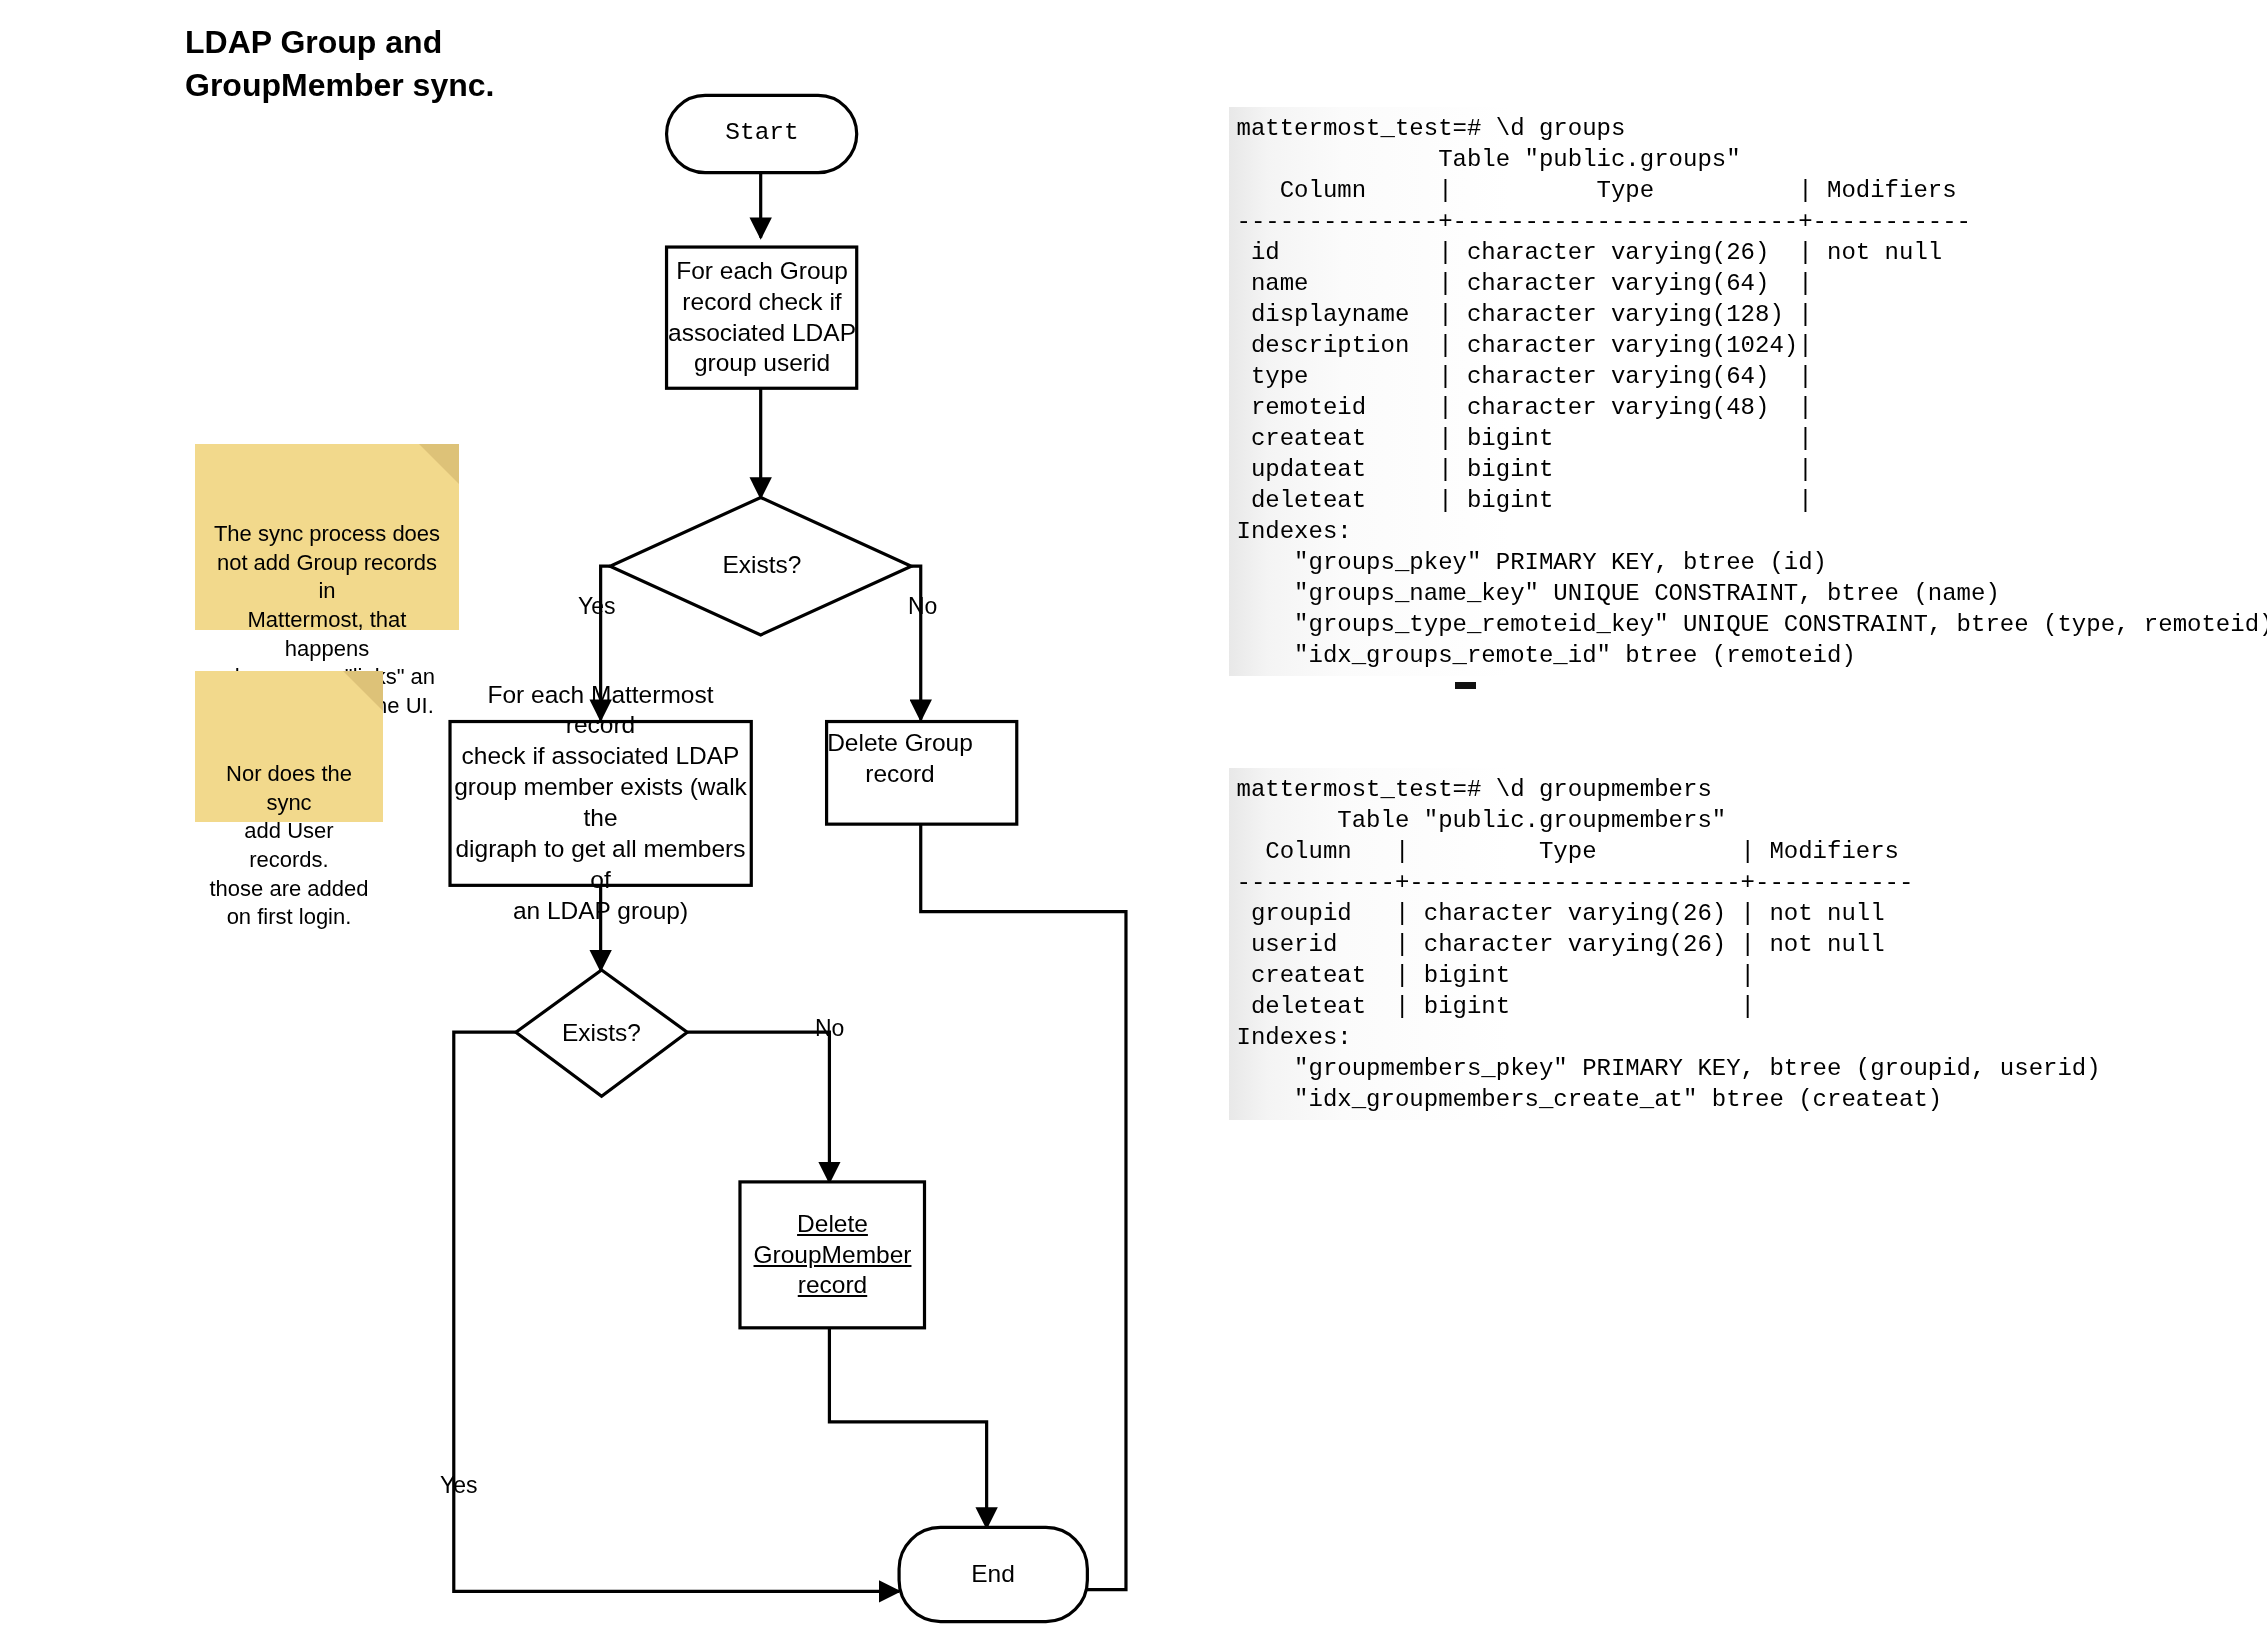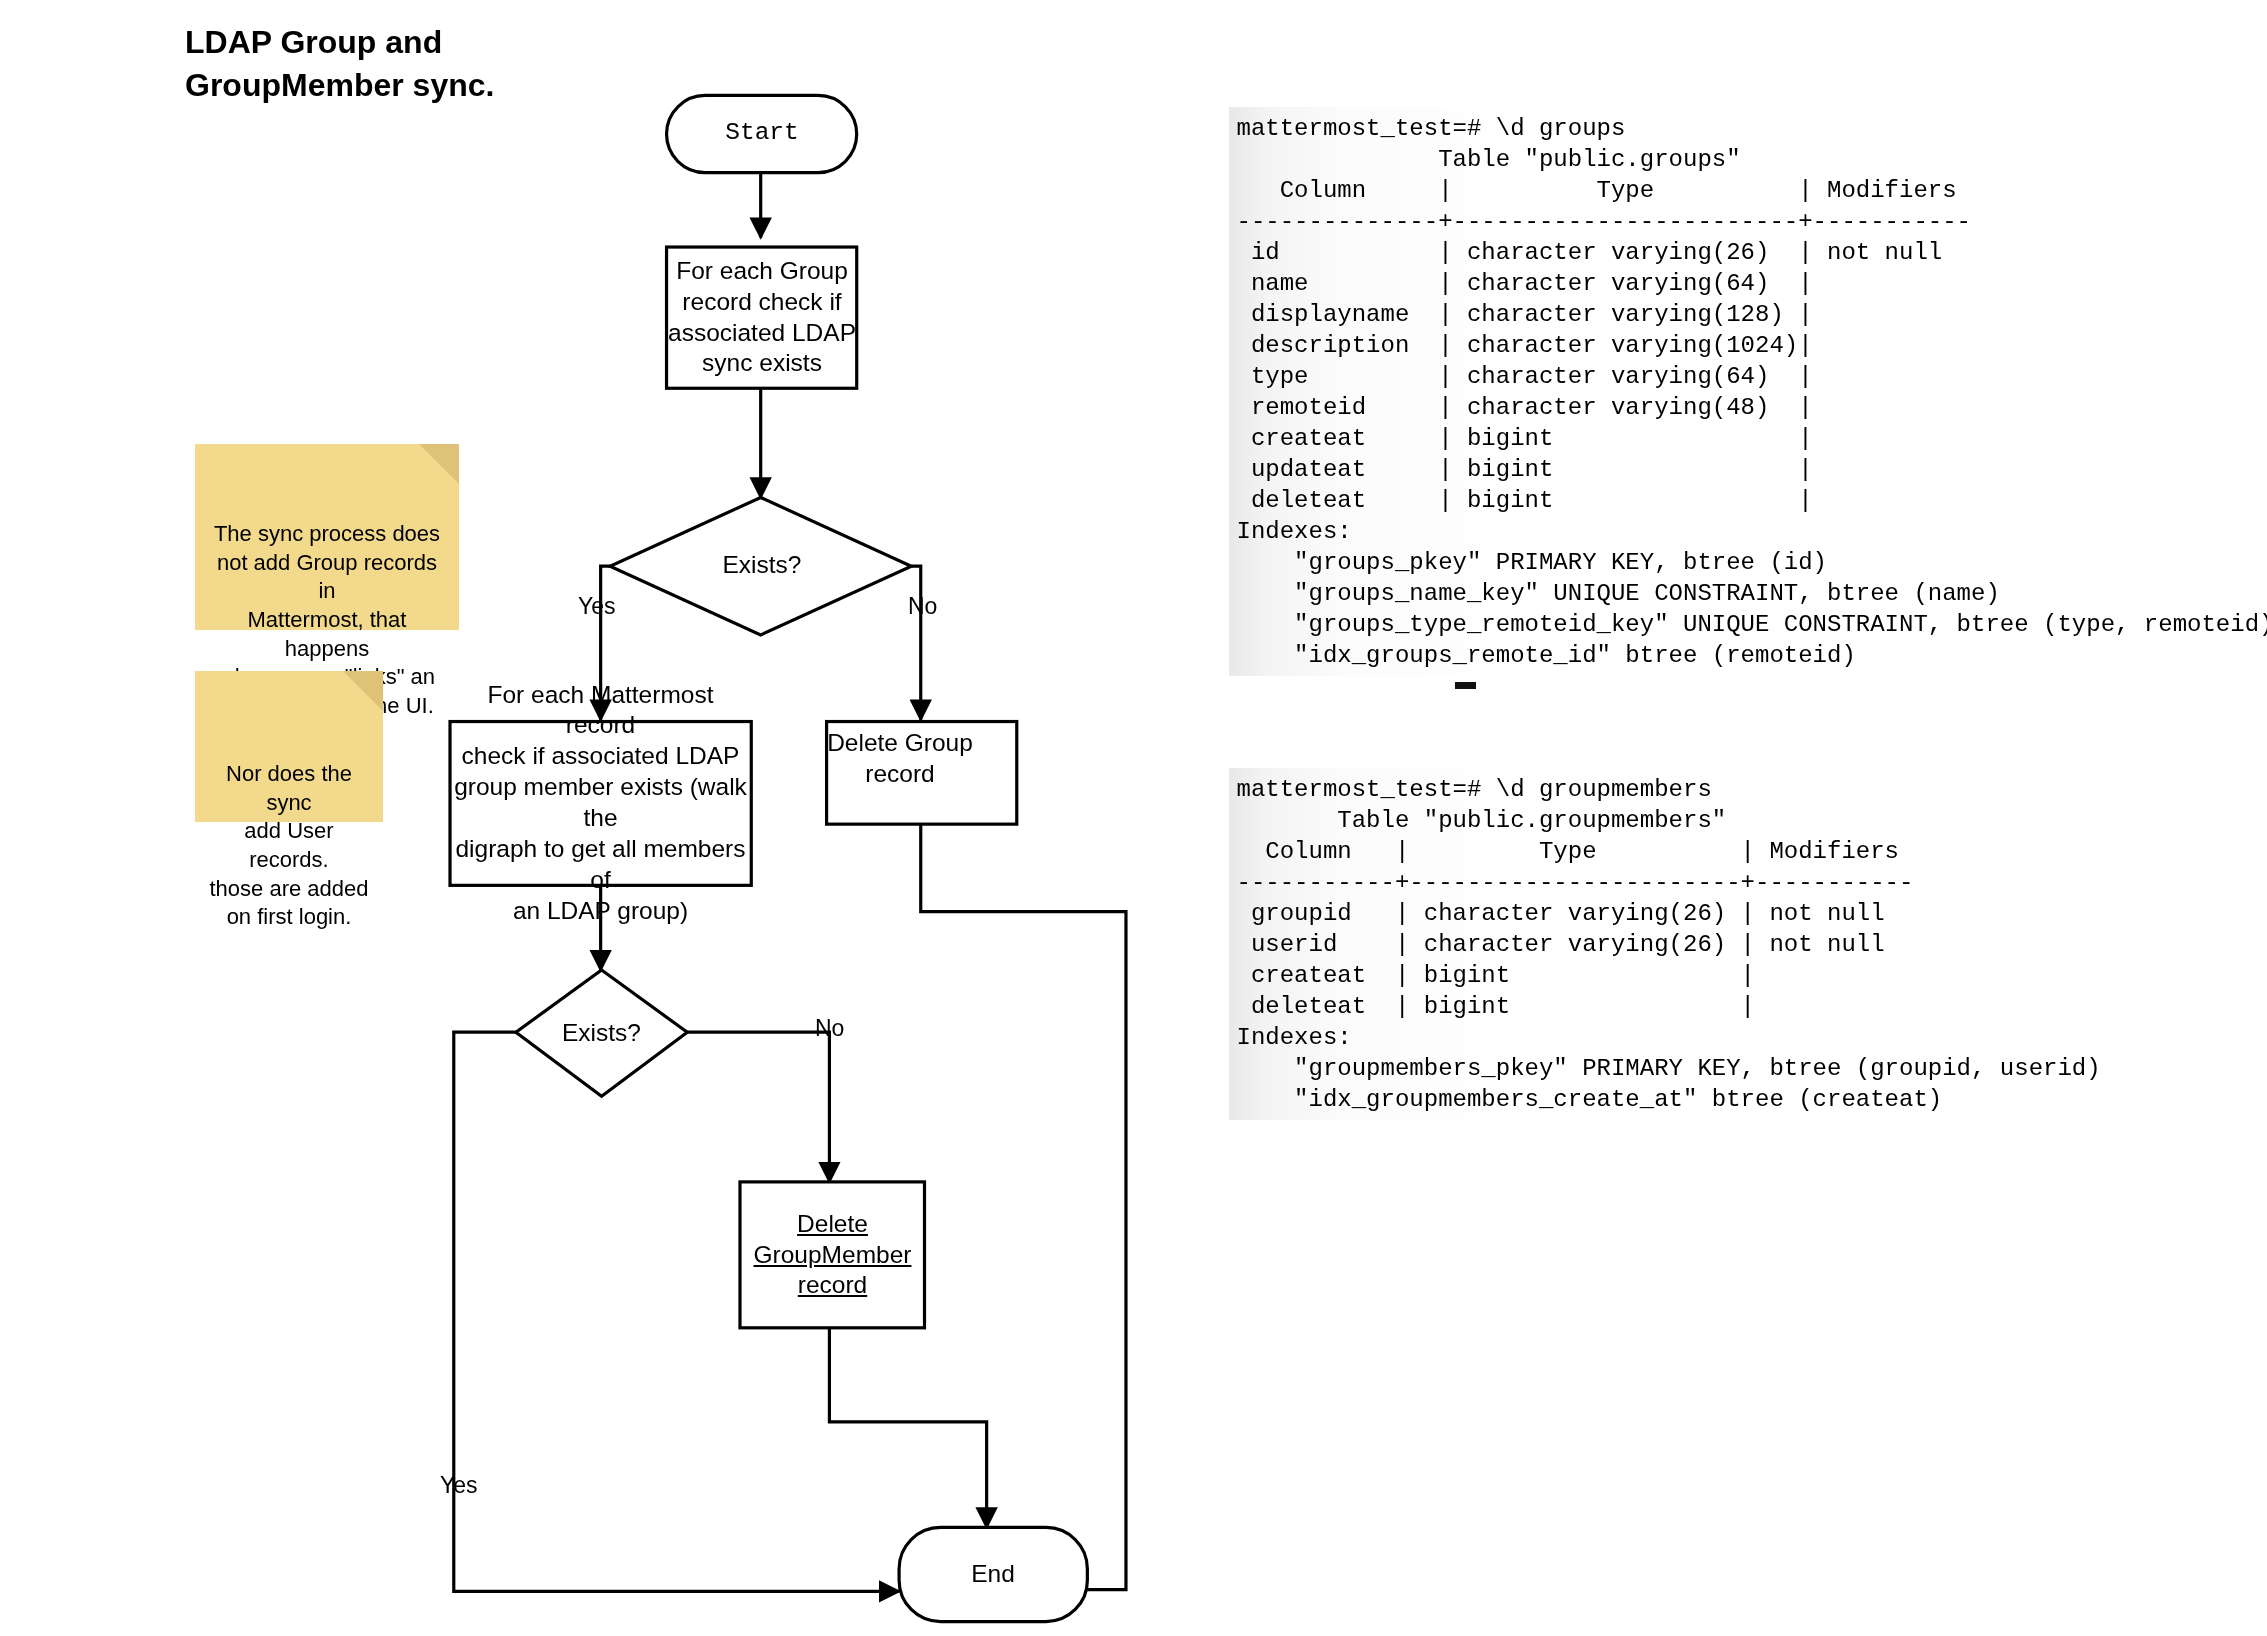--- a/index.html
+++ b/index.html
@@ -140,21 +140,21 @@
 </svg>
 
 <div class="diagram-title">LDAP Group and
 GroupMember sync.</div>
 
 <div class="node-text" style="left:667px; top:95px; width:190px; height:77px;font-family:Liberation Mono, monospace;">Start</div>
 
 <div class="node-text" style="left:667px; top:247px; width:190px; height:141px;">For each Group
 record check if
 associated LDAP
-sync exists</div>
+group userid</div>
 
 <div class="node-text" style="left:667px; top:497px; width:190px; height:137px;">Exists?</div>
 
 <div class="node-text" style="left:450px; top:721px; width:301px; height:164px;">For each Mattermost record
 check if associated LDAP
 group member exists (walk the
 digraph to get all members of
 an LDAP group)</div>
 
 <div class="node-text" style="left:805px; top:721px; width:190px; height:76px;">Delete Group

